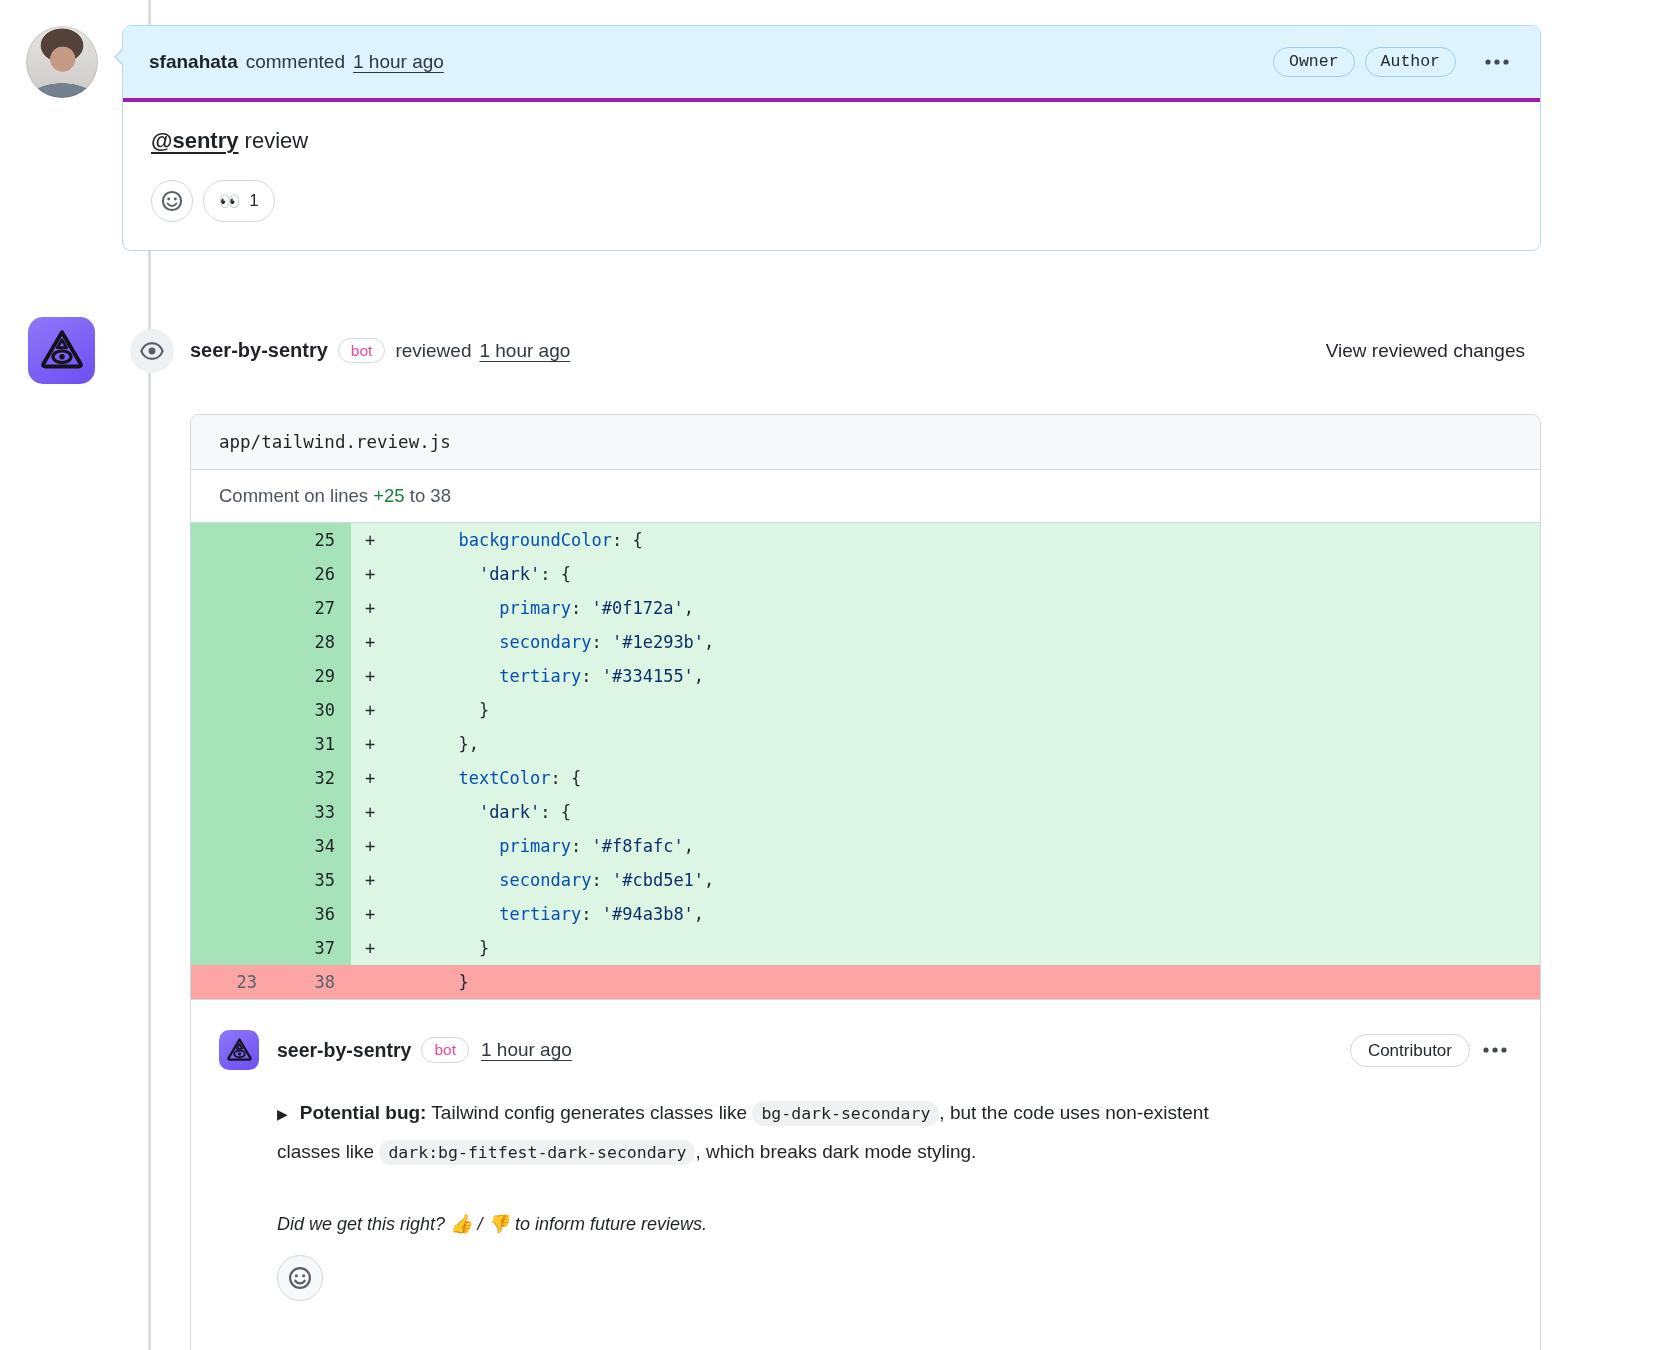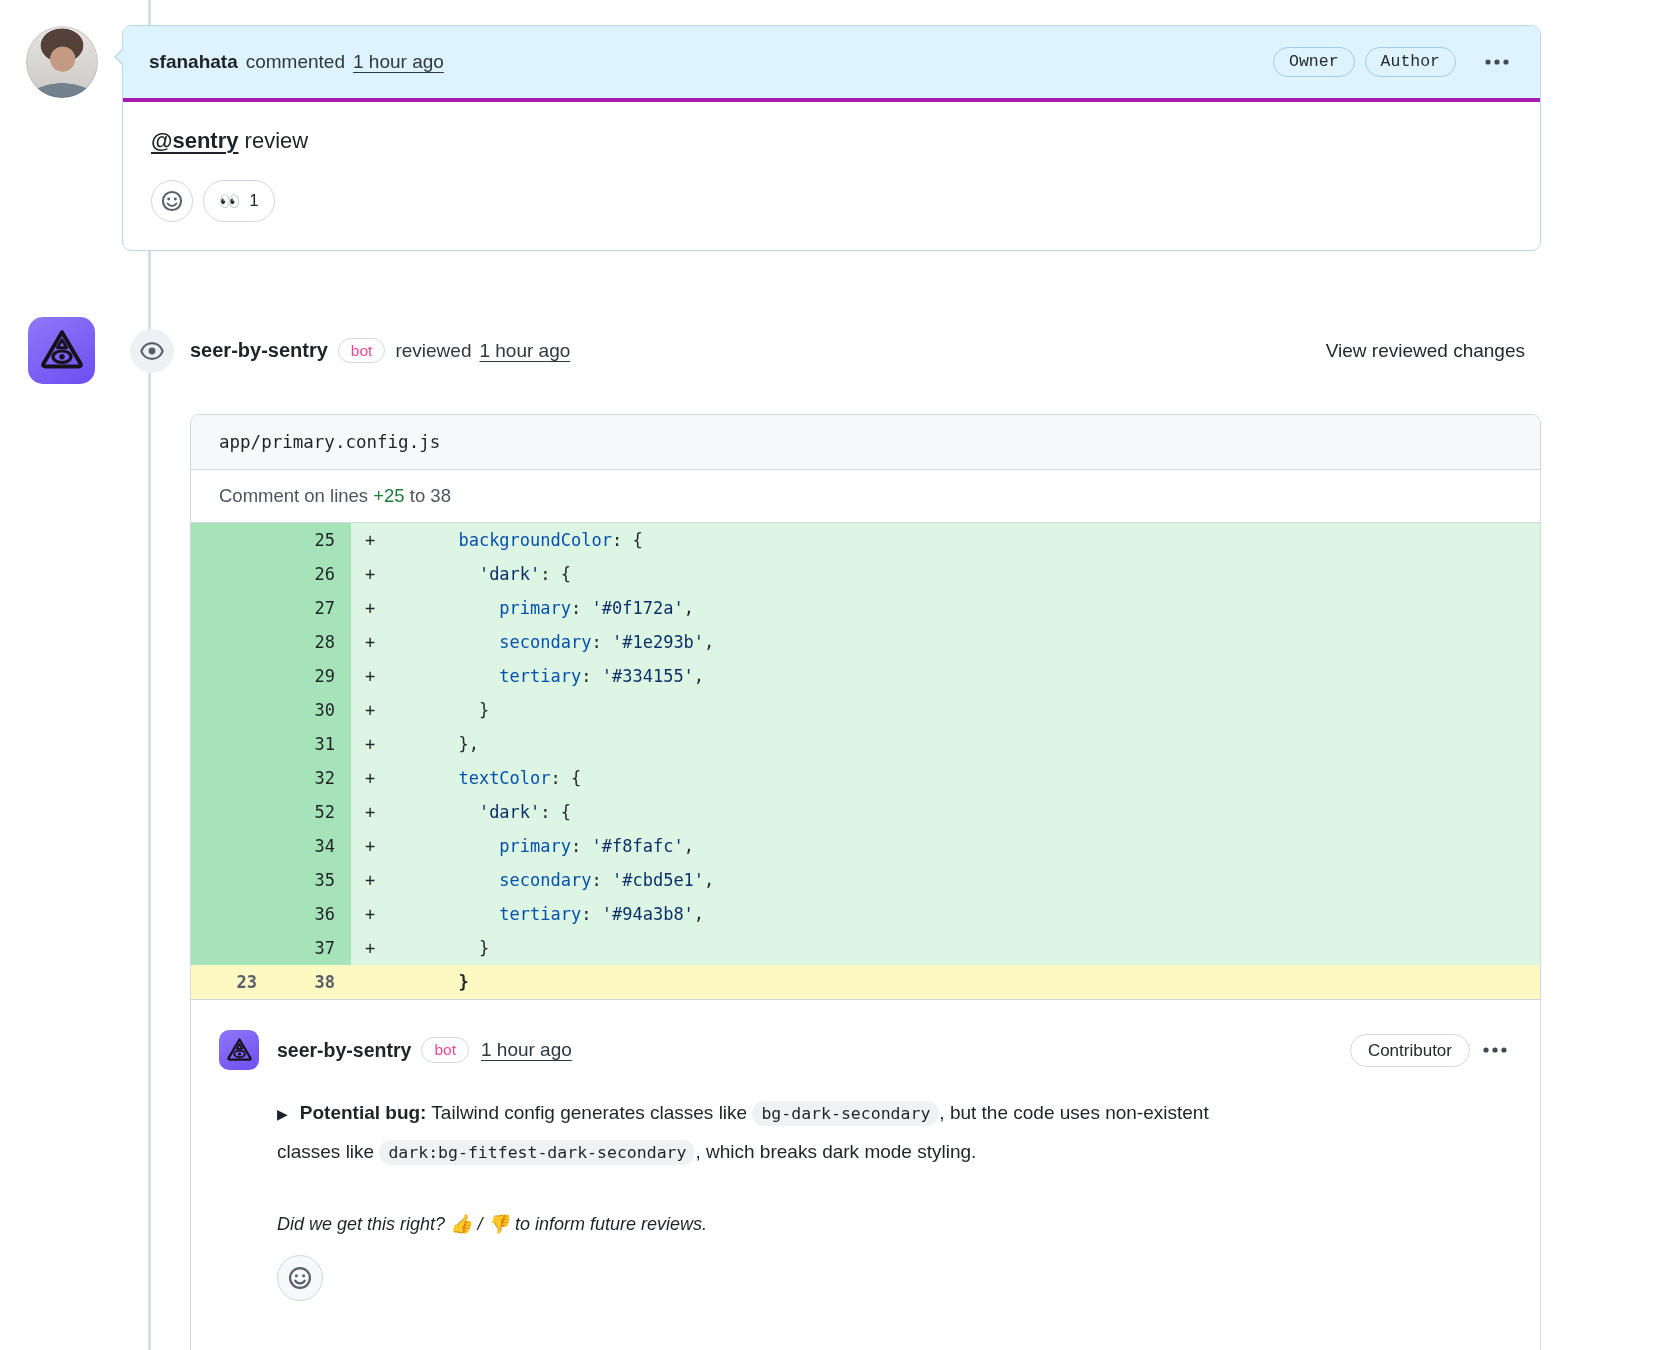--- a/index.html
+++ b/index.html
@@ -56,21 +56,21 @@
   .range-row{padding:15px 28px;font-size:18.5px;color:#4d555e;border-bottom:1px solid #d0d7de;background:#fff;}
   .range-row .plus{color:#1a7f37;}
   .d-row{display:flex;height:34px;line-height:34px;font-family:"DejaVu Sans Mono",monospace;font-size:17px;}
   .d-row .cell{box-sizing:border-box;}
   .cell.old{width:82px;text-align:right;padding-right:16px;}
   .cell.new{width:78px;text-align:right;padding-right:16px;}
   .cell.sign{width:46px;padding-left:14px;}
   .cell.code{flex:1;white-space:pre;overflow:hidden;}
   .d-row.add .old,.d-row.add .new{background:#a7e3b8;color:#1f2328;}
   .d-row.add .sign,.d-row.add .code{background:#ddf5e3;color:#24292f;}
-  .d-row.ctx{background:#fef9c3;font-weight:bold;}
+  .d-row.ctx{background:#fca5a5;}
   .d-row.ctx .old,.d-row.ctx .new{color:#57606a;}
   .seg-plain{color:#24292f;}
   .seg-prop{color:#0550ae;}
   .seg-str{color:#0a3069;}
 
   
   .thread{border-top:1px solid #d0d7de;padding:30px 28px 80px;background:#fff;}
   .th-head{display:flex;align-items:center;}
   .th-avatar{width:40px;height:40px;border-radius:10px;margin-right:18px;
     background:linear-gradient(150deg,#8d78f8 0%,#6e4ef2 100%);display:flex;align-items:center;justify-content:center;}
@@ -148,21 +148,21 @@
     </div>
     <span class="name">seer-by-sentry</span>
     <span class="bot-pill">bot</span>
     <span class="meta" style="margin-left:0;">reviewed</span>
     <span class="t-link">1 hour ago</span>
     <span class="rev-view">View reviewed changes</span>
   </section>
 
   <section class="diff">
     <div class="file-head">
-      <span>app/primary.config.js</span>
+      <span>app/tailwind.review.js</span>
     </div>
     <div class="range-row">
       <span>Comment on lines </span><span class="plus">+25</span><span> to </span><span>38</span>
     </div>
     <div>
         <div class="d-row add">
           <div class="cell old"></div>
           <div class="cell new">25</div>
           <div class="cell sign">+</div>
           <div class="cell code"><span class="seg-plain">      </span><span class="seg-prop">backgroundColor</span><span class="seg-plain">: {</span></div>
@@ -204,21 +204,21 @@
           <div class="cell code"><span class="seg-plain">      },</span></div>
         </div>
         <div class="d-row add">
           <div class="cell old"></div>
           <div class="cell new">32</div>
           <div class="cell sign">+</div>
           <div class="cell code"><span class="seg-plain">      </span><span class="seg-prop">textColor</span><span class="seg-plain">: {</span></div>
         </div>
         <div class="d-row add">
           <div class="cell old"></div>
-          <div class="cell new">52</div>
+          <div class="cell new">33</div>
           <div class="cell sign">+</div>
           <div class="cell code"><span class="seg-plain">        </span><span class="seg-str">'dark'</span><span class="seg-plain">: {</span></div>
         </div>
         <div class="d-row add">
           <div class="cell old"></div>
           <div class="cell new">34</div>
           <div class="cell sign">+</div>
           <div class="cell code"><span class="seg-plain">          </span><span class="seg-prop">primary</span><span class="seg-plain">: </span><span class="seg-str">'#f8fafc'</span><span class="seg-plain">,</span></div>
         </div>
         <div class="d-row add">

